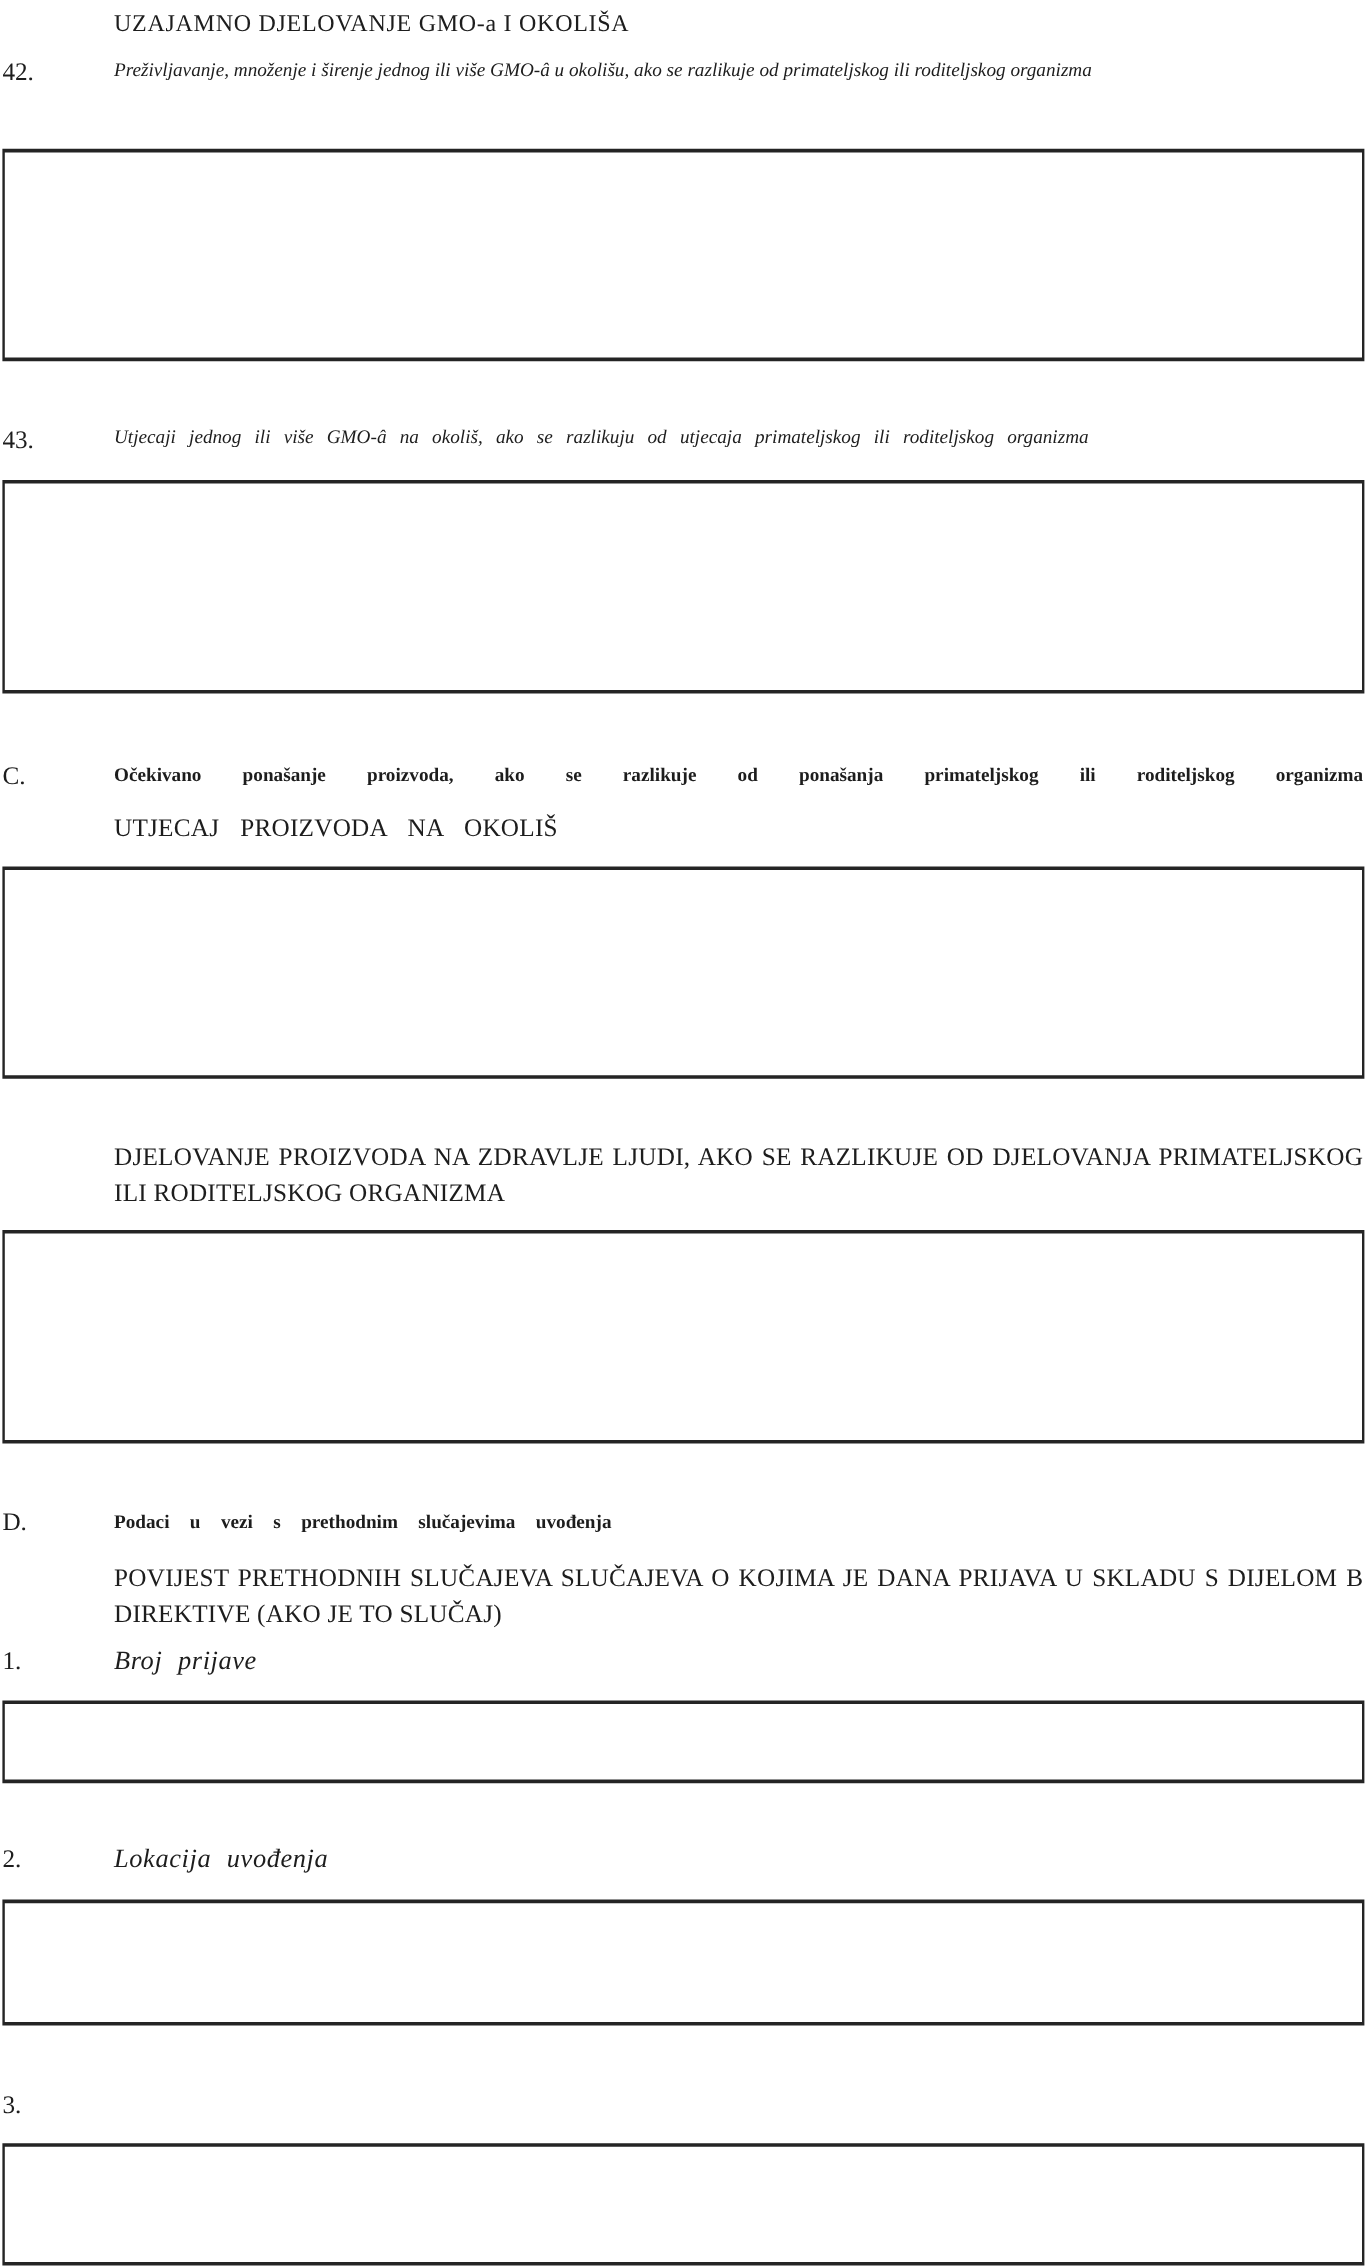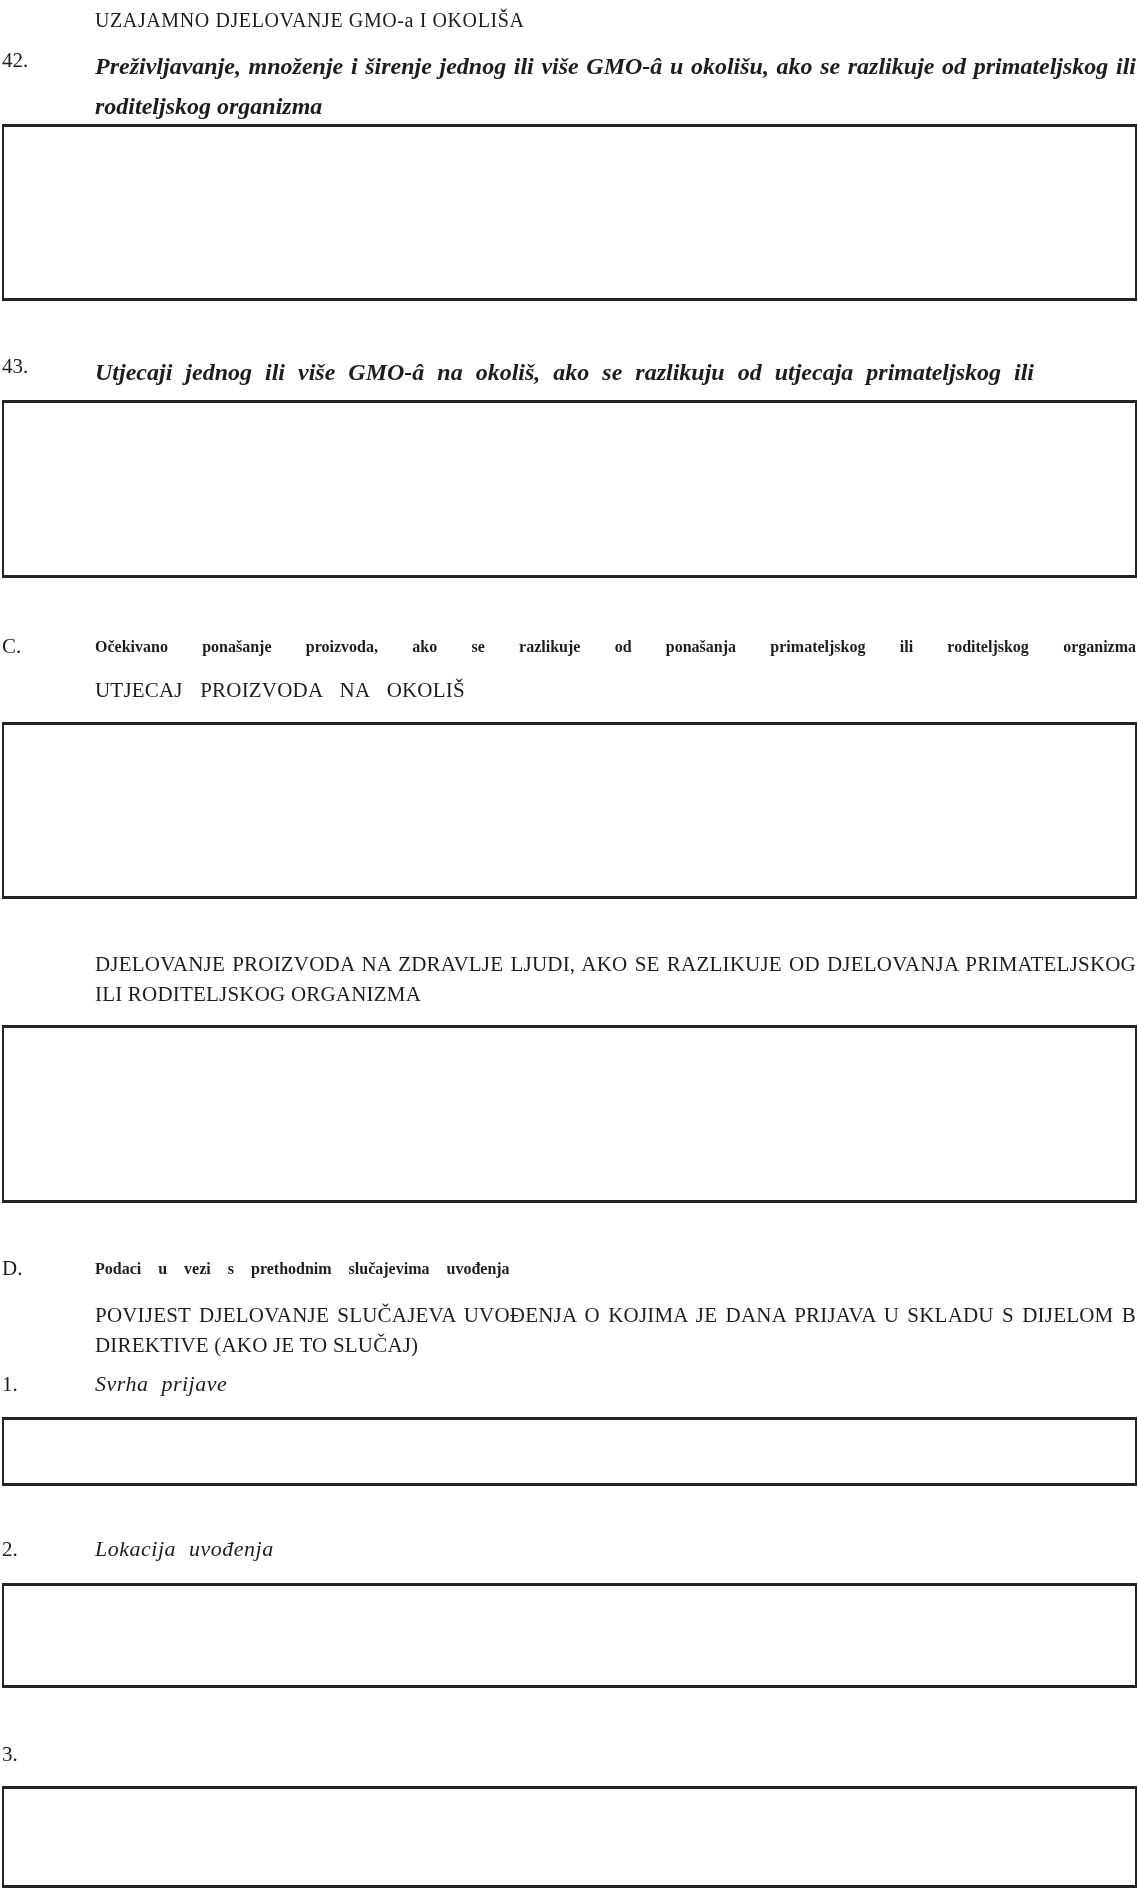--- a/index.html
+++ b/index.html
@@ -8,21 +8,21 @@
   #page {
     position:relative; width:1138px; height:1890px; background:#ffffff;
     color:#1d1d1d; font-family:"Liberation Serif","DejaVu Serif",serif;
     overflow:hidden;
   }
   .abs { position:absolute; }
   
   .num { left:2px; width:88px; font-size:21px; line-height:29px; font-style:normal; }
   
   .txt { left:95px; right:2px; }
-  .italic { font-style:italic; font-size:24px; line-height:40px;font-weight:bold; }
+  .italic { font-style:italic; font-size:16px; line-height:26px; }
   .just { text-align:justify; }
   .just-last { text-align:justify; text-align-last:justify; }
   .caps { font-size:21px; line-height:30px; letter-spacing:0.2px; }
   .bold { font-weight:bold; font-size:16px; line-height:29px; }
   .title { font-size:20px; letter-spacing:0.6px; line-height:28px; }
   .wide-ws { word-spacing:7px; }
   .wider-ws { word-spacing:12px; }
   .d-ws { word-spacing:13px; }
   .item-label { font-style:italic; font-size:22px; line-height:29px; letter-spacing:0.5px; word-spacing:7px; }
   
@@ -51,24 +51,24 @@
 
   <div class="abs txt caps wider-ws" style="top:675px;">UTJECAJ PROIZVODA NA OKOLIŠ</div>
   <div class="abs fbox" style="top:722px; height:177px;"></div>
 
   <div class="abs txt caps just" style="top:949px;">DJELOVANJE PROIZVODA NA ZDRAVLJE LJUDI, AKO SE RAZLIKUJE OD DJELOVANJA PRIMATELJSKOG ILI RODITELJSKOG ORGANIZMA</div>
   <div class="abs fbox" style="top:1025px; height:178px;"></div>
 
   <div class="abs num" style="top:1254px;">D.</div>
   <div class="abs txt bold d-ws" style="top:1254px;">Podaci u vezi s prethodnim slučajevima uvođenja</div>
 
-  <div class="abs txt caps just" style="top:1300px;">POVIJEST DJELOVANJE SLUČAJEVA UVOĐENJA O KOJIMA JE DANA PRIJAVA U SKLADU S DIJELOM B DIREKTIVE (AKO JE TO SLUČAJ)</div>
+  <div class="abs txt caps just" style="top:1300px;">POVIJEST PRETHODNIH SLUČAJEVA SLUČAJEVA O KOJIMA JE DANA PRIJAVA U SKLADU S DIJELOM B DIREKTIVE (AKO JE TO SLUČAJ)</div>
 
   <div class="abs num" style="top:1370px;">1.</div>
-  <div class="abs txt item-label" style="top:1369px;">Svrha prijave</div>
+  <div class="abs txt item-label" style="top:1369px;">Broj prijave</div>
   <div class="abs fbox" style="top:1417px; height:69px;"></div>
 
   <div class="abs num" style="top:1535px;">2.</div>
   <div class="abs txt item-label" style="top:1534px;">Lokacija uvođenja</div>
   <div class="abs fbox" style="top:1583px; height:105px;"></div>
 
   <div class="abs num" style="top:1740px;">3.</div>
   <div class="abs fbox" style="top:1786px; height:102px;"></div>
 
 </div>

